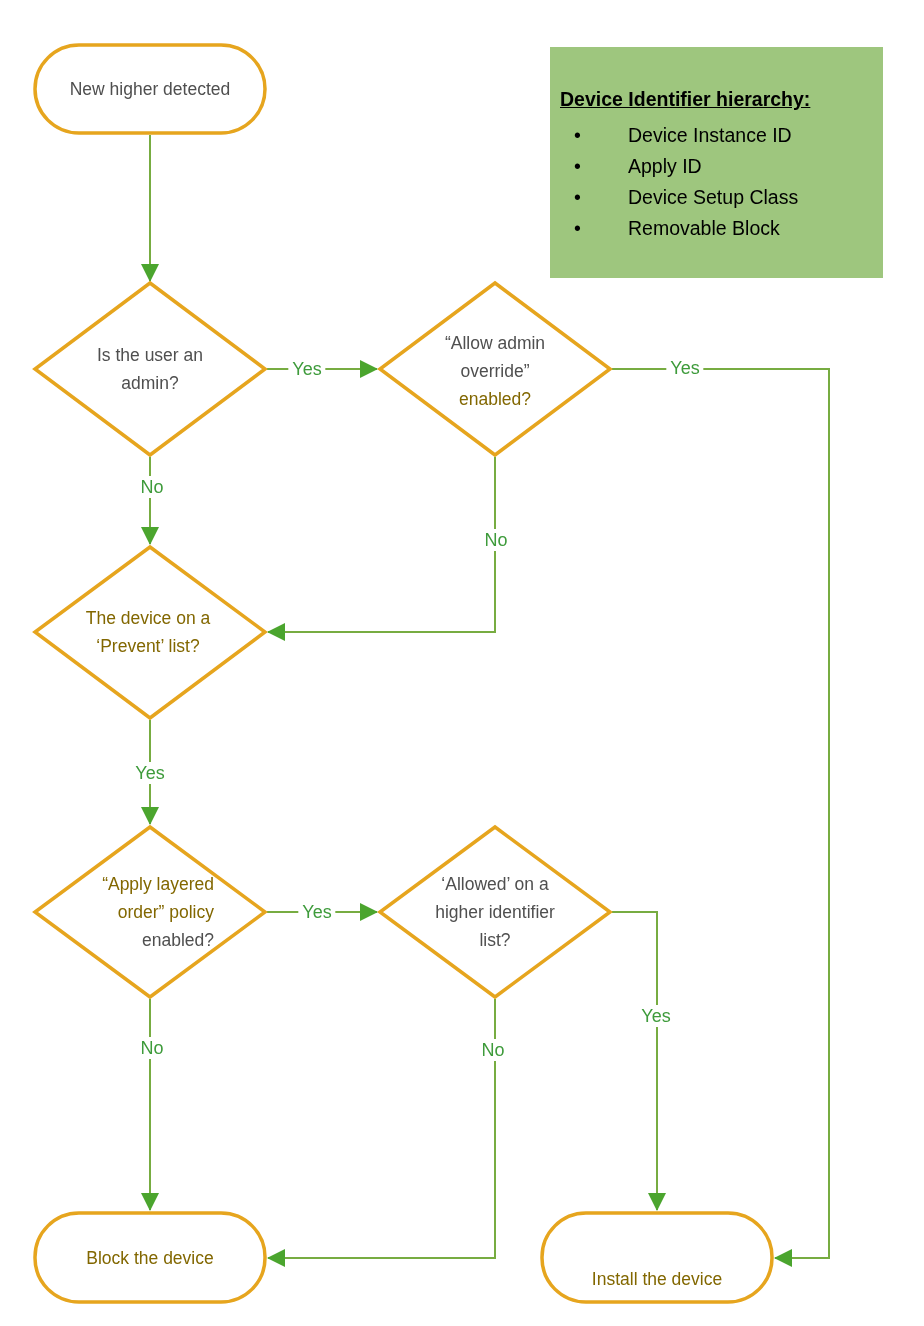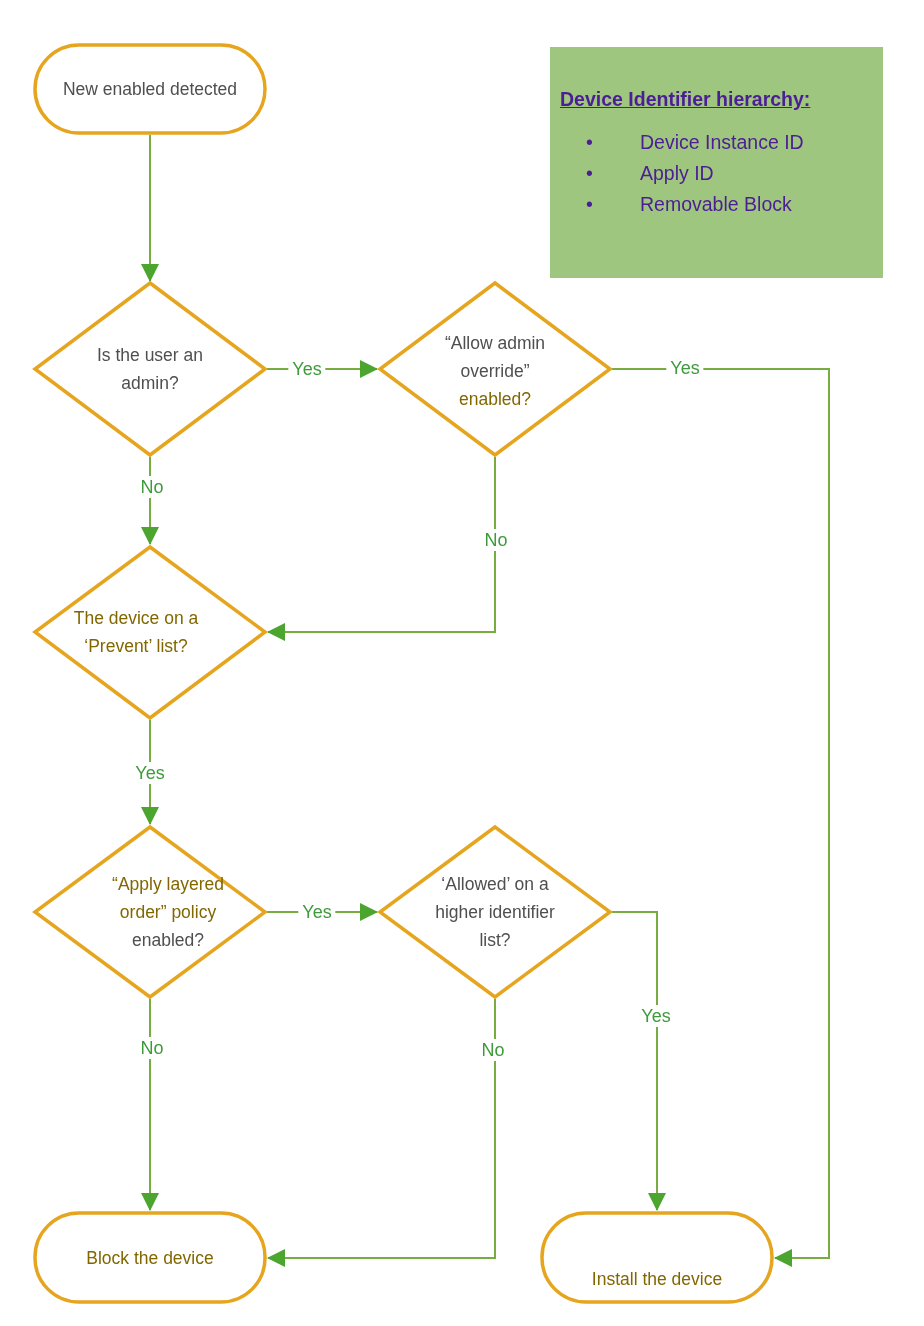--- a/index.html
+++ b/index.html
@@ -26,28 +26,28 @@
   }
   .node-label .part{display:block;}
   .olive{color:var(--text-olive,#826700);}
   .edge-label{
     position:absolute;transform:translate(-50%,-50%);
     background:#ffffff;padding:0 4px;
     font-size:18px;line-height:22px;color:var(--label-green,#3E9B3B);
   }
   .info-box{
     position:absolute;left:550px;top:47px;width:333px;height:231px;
-    background:var(--info-box-green,#9EC67E);color:#4c1d95;
+    background:var(--info-box-green,#9EC67E);color:#000000;
     box-sizing:border-box;padding:40px 12px 0 10px;
   }
   .info-box h3{
     margin:0 0 9px 0;font-size:19.5px;font-weight:bold;
     text-decoration:underline;line-height:24px;
   }
-  .info-box ul{list-style:none;margin:16px;padding:0;}
+  .info-box ul{list-style:none;margin:4px;padding:0;}
   .info-box li{position:relative;padding-left:64px;font-size:19.5px;line-height:31px;}
   .info-box li::before{content:"\2022";position:absolute;left:10px;}
 </style>
 </head>
 <body>
 
 <div class="canvas">
 
   <svg class="layer" width="924" height="1326" viewBox="0 0 924 1326">
     <defs>
@@ -75,40 +75,41 @@
     <polygon class="shape" points="495,827 610,912 495,997 380,912"></polygon>
     <rect class="shape" x="35" y="1213" width="230" height="89" rx="44" ry="44"></rect>
     <rect class="shape" x="542" y="1213" width="230" height="89" rx="44" ry="44"></rect>
   </svg>
 
   <div class="info-box">
     <h3>Device Identifier hierarchy:</h3>
     <ul>
       <li>Device Instance ID</li>
       <li>Apply ID</li>
+      <li>Device Setup Class</li>
       <li>Removable Block</li>
     </ul>
   </div>
 
-  <div class="node-label" style="left:150px;top:89px;width:220px;">New enabled detected</div>
+  <div class="node-label" style="left:150px;top:89px;width:220px;">New higher detected</div>
 
   <div class="node-label" style="left:150px;top:369px;width:130px;text-align:center;">
     <span class="part">Is the user an admin?</span>
   </div>
 
   <div class="node-label" style="left:495px;top:371px;width:120px;">
     <span class="part">“Allow admin override”</span>
     <span class="part olive">enabled?</span>
   </div>
 
-  <div class="node-label olive" style="left:136px;top:632px;width:140px;">
+  <div class="node-label olive" style="left:148px;top:632px;width:140px;">
     <span class="part">The device on a ‘Prevent’ list?</span>
   </div>
 
-  <div class="node-label" style="left:168px;top:912px;width:128px;">
+  <div class="node-label" style="left:150px;top:912px;width:128px;text-align:right;">
     <span class="part olive">“Apply layered order” policy</span>
     <span class="part">enabled?</span>
   </div>
 
   <div class="node-label" style="left:495px;top:912px;width:140px;">
     <span class="part">‘Allowed’ on a higher identifier list?</span>
   </div>
 
   <div class="node-label olive" style="left:150px;top:1258px;width:220px;">Block the device</div>
 

